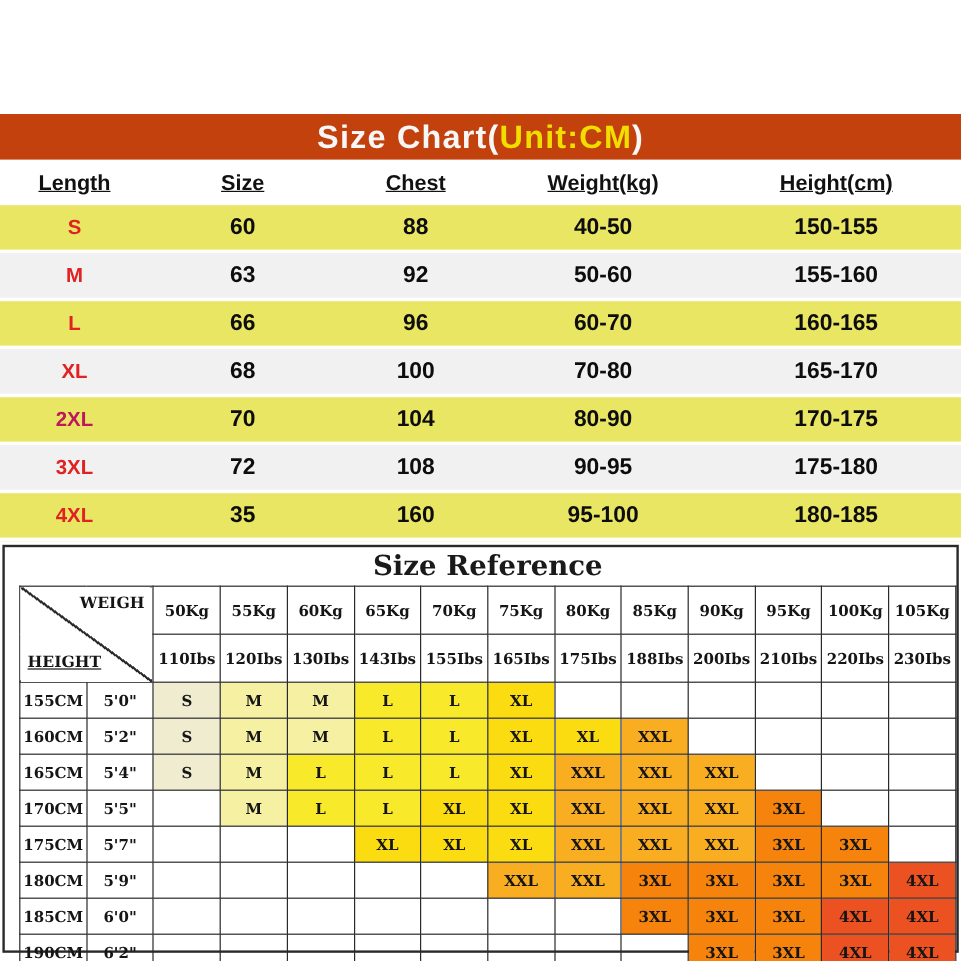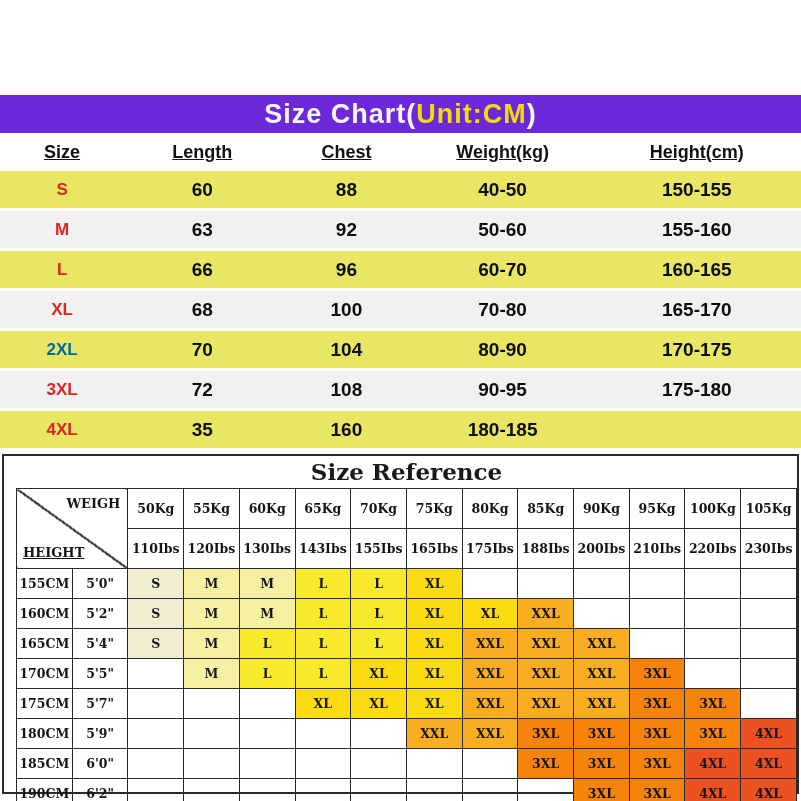--- a/index.html
+++ b/index.html
@@ -78,27 +78,27 @@
       #fff calc(50% + 1px));
   }
   td.corner .weigh{position:absolute;top:7px;right:7px;font-size:13px;}
   td.corner .height{position:absolute;bottom:8px;left:6px;font-size:13px;text-decoration:underline;}
 </style>
 </head>
 <body>
 
 <div class="page">
 
-  <div class="title-bar" style="background: #6d28d9;">
+  <div class="title-bar" style="background: #c2410c;">
     <span>Size Chart(</span><span class="unit" style="color: rgb(240, 222, 0);">Unit:CM</span><span>)</span>
   </div>
 
   <div class="top-grid top-header" id="topHeader">
+      <div class="th">Length</div>
       <div class="th">Size</div>
-      <div class="th">Length</div>
       <div class="th">Chest</div>
       <div class="th">Weight(kg)</div>
       <div class="th">Height(cm)</div>
     </div>
 
   <div id="topRows">
       <div class="top-grid trow band-a" style="background: rgb(233, 230, 100);">
         <div class="size-cell" style="color: rgb(224, 34, 34);">S</div>
         <div class="val-cell">60</div>
         <div class="val-cell">88</div>
@@ -120,37 +120,38 @@
         <div class="val-cell">160-165</div>
       </div>
       <div class="top-grid trow band-b" style="background: rgb(241, 241, 241);">
         <div class="size-cell" style="color: rgb(224, 34, 34);">XL</div>
         <div class="val-cell">68</div>
         <div class="val-cell">100</div>
         <div class="val-cell">70-80</div>
         <div class="val-cell">165-170</div>
       </div>
       <div class="top-grid trow band-a" style="background: rgb(233, 230, 100);">
-        <div class="size-cell" style="color: #0369a1;">2XL</div>
+        <div class="size-cell" style="color: #be185d;">2XL</div>
         <div class="val-cell">70</div>
         <div class="val-cell">104</div>
         <div class="val-cell">80-90</div>
         <div class="val-cell">170-175</div>
       </div>
       <div class="top-grid trow band-b" style="background: rgb(241, 241, 241);">
         <div class="size-cell" style="color: rgb(224, 34, 34);">3XL</div>
         <div class="val-cell">72</div>
         <div class="val-cell">108</div>
         <div class="val-cell">90-95</div>
         <div class="val-cell">175-180</div>
       </div>
       <div class="top-grid trow band-a" style="background: rgb(233, 230, 100);">
         <div class="size-cell" style="color: rgb(224, 34, 34);">4XL</div>
         <div class="val-cell">35</div>
         <div class="val-cell">160</div>
+        <div class="val-cell">95-100</div>
         <div class="val-cell">180-185</div>
       </div>
     </div>
 
   <div class="ref-box">
     <div class="ref-title">Size Reference</div>
     <table class="ref">
       <thead id="refHead">
           <tr>
             <td class="corner" rowspan="2" colspan="2">

